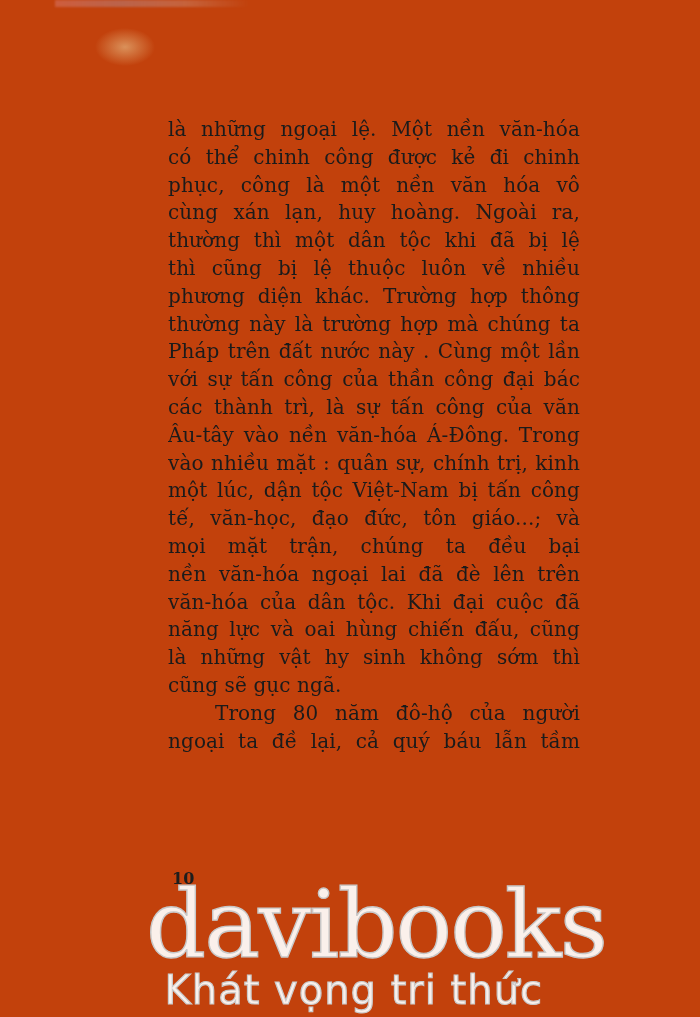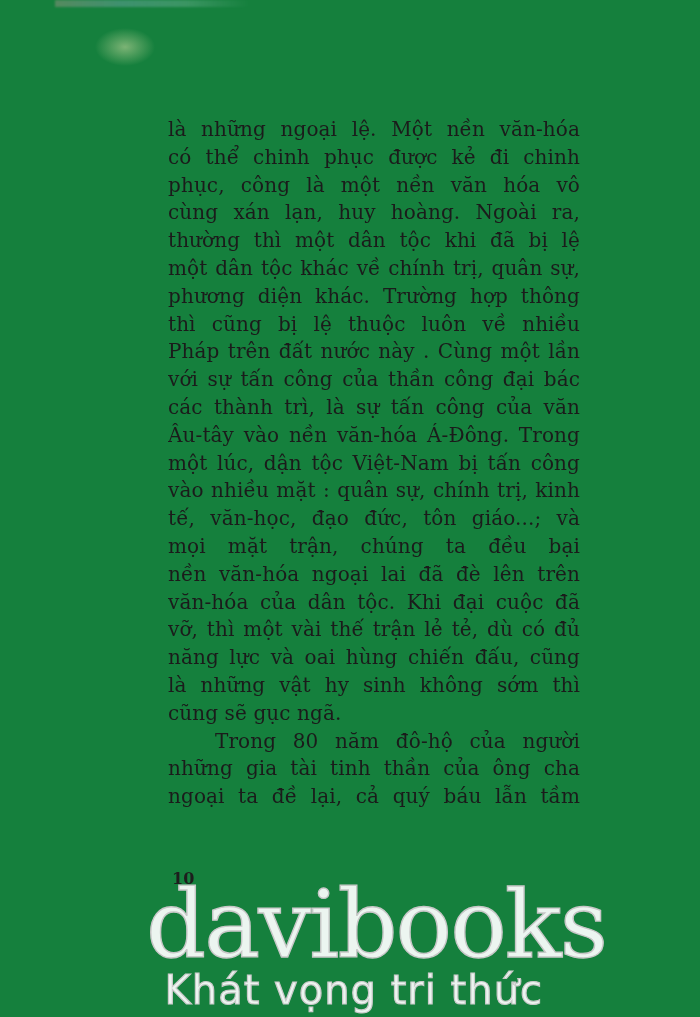--- a/index.html
+++ b/index.html
@@ -4,21 +4,21 @@
 <style>
   html, body { margin: 0; padding: 0; }
   body {
     width: 700px; height: 1017px;
     background: #ffffff;
     font-family: "DejaVu Serif", "Liberation Serif", serif;
   }
   .page {
     position: relative;
     width: 700px; height: 1017px;
-    background: #15803d;
+    background: #c2410c;
     overflow: hidden;
   }
   
   .artifact-top {
     position: absolute; left: 55px; top: 0; width: 195px; height: 7px;
     background: linear-gradient(to right,
       rgba(235,160,175,0.30), rgba(170,190,240,0.28), rgba(215,235,255,0.20), rgba(255,255,255,0));
     filter: blur(1px);
   }
   .artifact-blob {
@@ -85,43 +85,41 @@
 </head>
 <body>
 
 <div class="page">
 
   <div class="artifact-top"></div>
   <div class="artifact-blob"></div>
 
   <div class="text-block" id="text-block">
       <div class="line">là những ngoại lệ. Một nền văn-hóa</div>
-      <div class="line">có thể chinh phục được kẻ đi chinh</div>
+      <div class="line">có thể chinh công được kẻ đi chinh</div>
       <div class="line">phục, công là một nền văn hóa vô</div>
       <div class="line">cùng xán lạn, huy hoàng. Ngoài ra, thông</div>
       <div class="line">thường thì một dân tộc khi đã bị lệ thuộc</div>
-      <div class="line">một dân tộc khác về chính trị, quân sự,</div>
+      <div class="line">thì cũng bị lệ thuộc luôn về nhiều</div>
       <div class="line">phương diện khác. Trường hợp thông</div>
-      <div class="line">thì cũng bị lệ thuộc luôn về nhiều</div>
+      <div class="line">thường này là trường hợp mà chúng ta</div>
       <div class="line">Pháp trên đất nước này . Cùng một lần</div>
       <div class="line">với sự tấn công của thần công đại bác vào</div>
       <div class="line">các thành trì, là sự tấn công của văn hóa</div>
       <div class="line">Âu-tây vào nền văn-hóa Á-Đông. Trong</div>
+      <div class="line">vào nhiều mặt : quân sự, chính trị, kinh</div>
       <div class="line">một lúc, dận tộc Việt-Nam bị tấn công</div>
-      <div class="line">vào nhiều mặt : quân sự, chính trị, kinh</div>
       <div class="line">tế, văn-học, đạo đức, tôn giáo...; và trong</div>
       <div class="line">mọi mặt trận, chúng ta đều bại vong.Một</div>
       <div class="line">nền văn-hóa ngoại lai đã đè lên trên nền</div>
       <div class="line">văn-hóa của dân tộc. Khi đại cuộc đã tan</div>
-      <div class="line">vỡ, thì một vài thế trận lẻ tẻ, dù có đủ</div>
       <div class="line">năng lực và oai hùng chiến đấu, cũng chỉ</div>
       <div class="line">là những vật hy sinh không sớm thì muộn,</div>
       <div class="line no-justify">cũng sẽ gục ngã.</div>
       <div class="line indent">Trong 80 năm đô-hộ của người Pháp,</div>
-      <div class="line">những gia tài tinh thần của ông cha</div>
       <div class="line">ngoại ta đề lại, cả quý báu lẫn tầm</div>
     </div>
 
   <div class="page-number">10</div>
 
   <div class="watermark">
     <div class="wm-brand">davibooks</div>
     <div class="wm-tagline">Khát vọng tri thức</div>
   </div>
 

